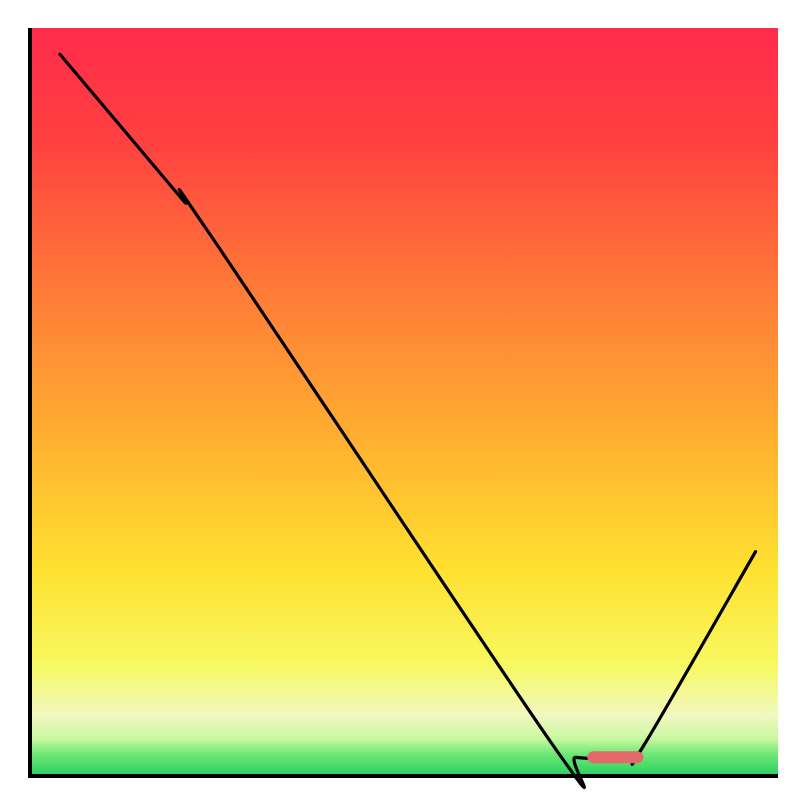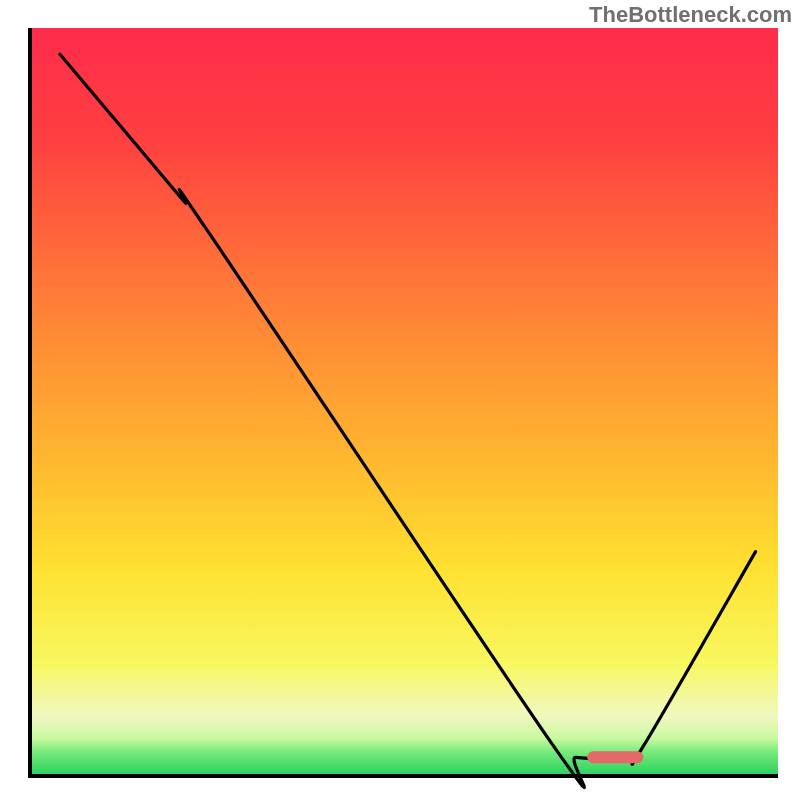--- a/index.html
+++ b/index.html
@@ -28,21 +28,20 @@
   svg.chart {
     position: absolute;
     left: 0;
     top: 0;
   }
 </style>
 </head>
 <body>
 
 <div class="chart-container">
-  <div class="watermark">TheBottleneck.com</div>
   <svg class="chart" width="800" height="800" viewBox="0 0 800 800">
     <defs>
       <linearGradient id="bg-grad" x1="0" y1="0" x2="0" y2="1">
           <stop offset="0%" stop-color="#ff2b4b"></stop>
           <stop offset="15%" stop-color="#ff4040"></stop>
           <stop offset="35%" stop-color="#ff7a38"></stop>
           <stop offset="55%" stop-color="#ffb030"></stop>
           <stop offset="72%" stop-color="#ffe030"></stop>
           <stop offset="85%" stop-color="#f8f860"></stop>
           <stop offset="92%" stop-color="#f0f8c0"></stop>

